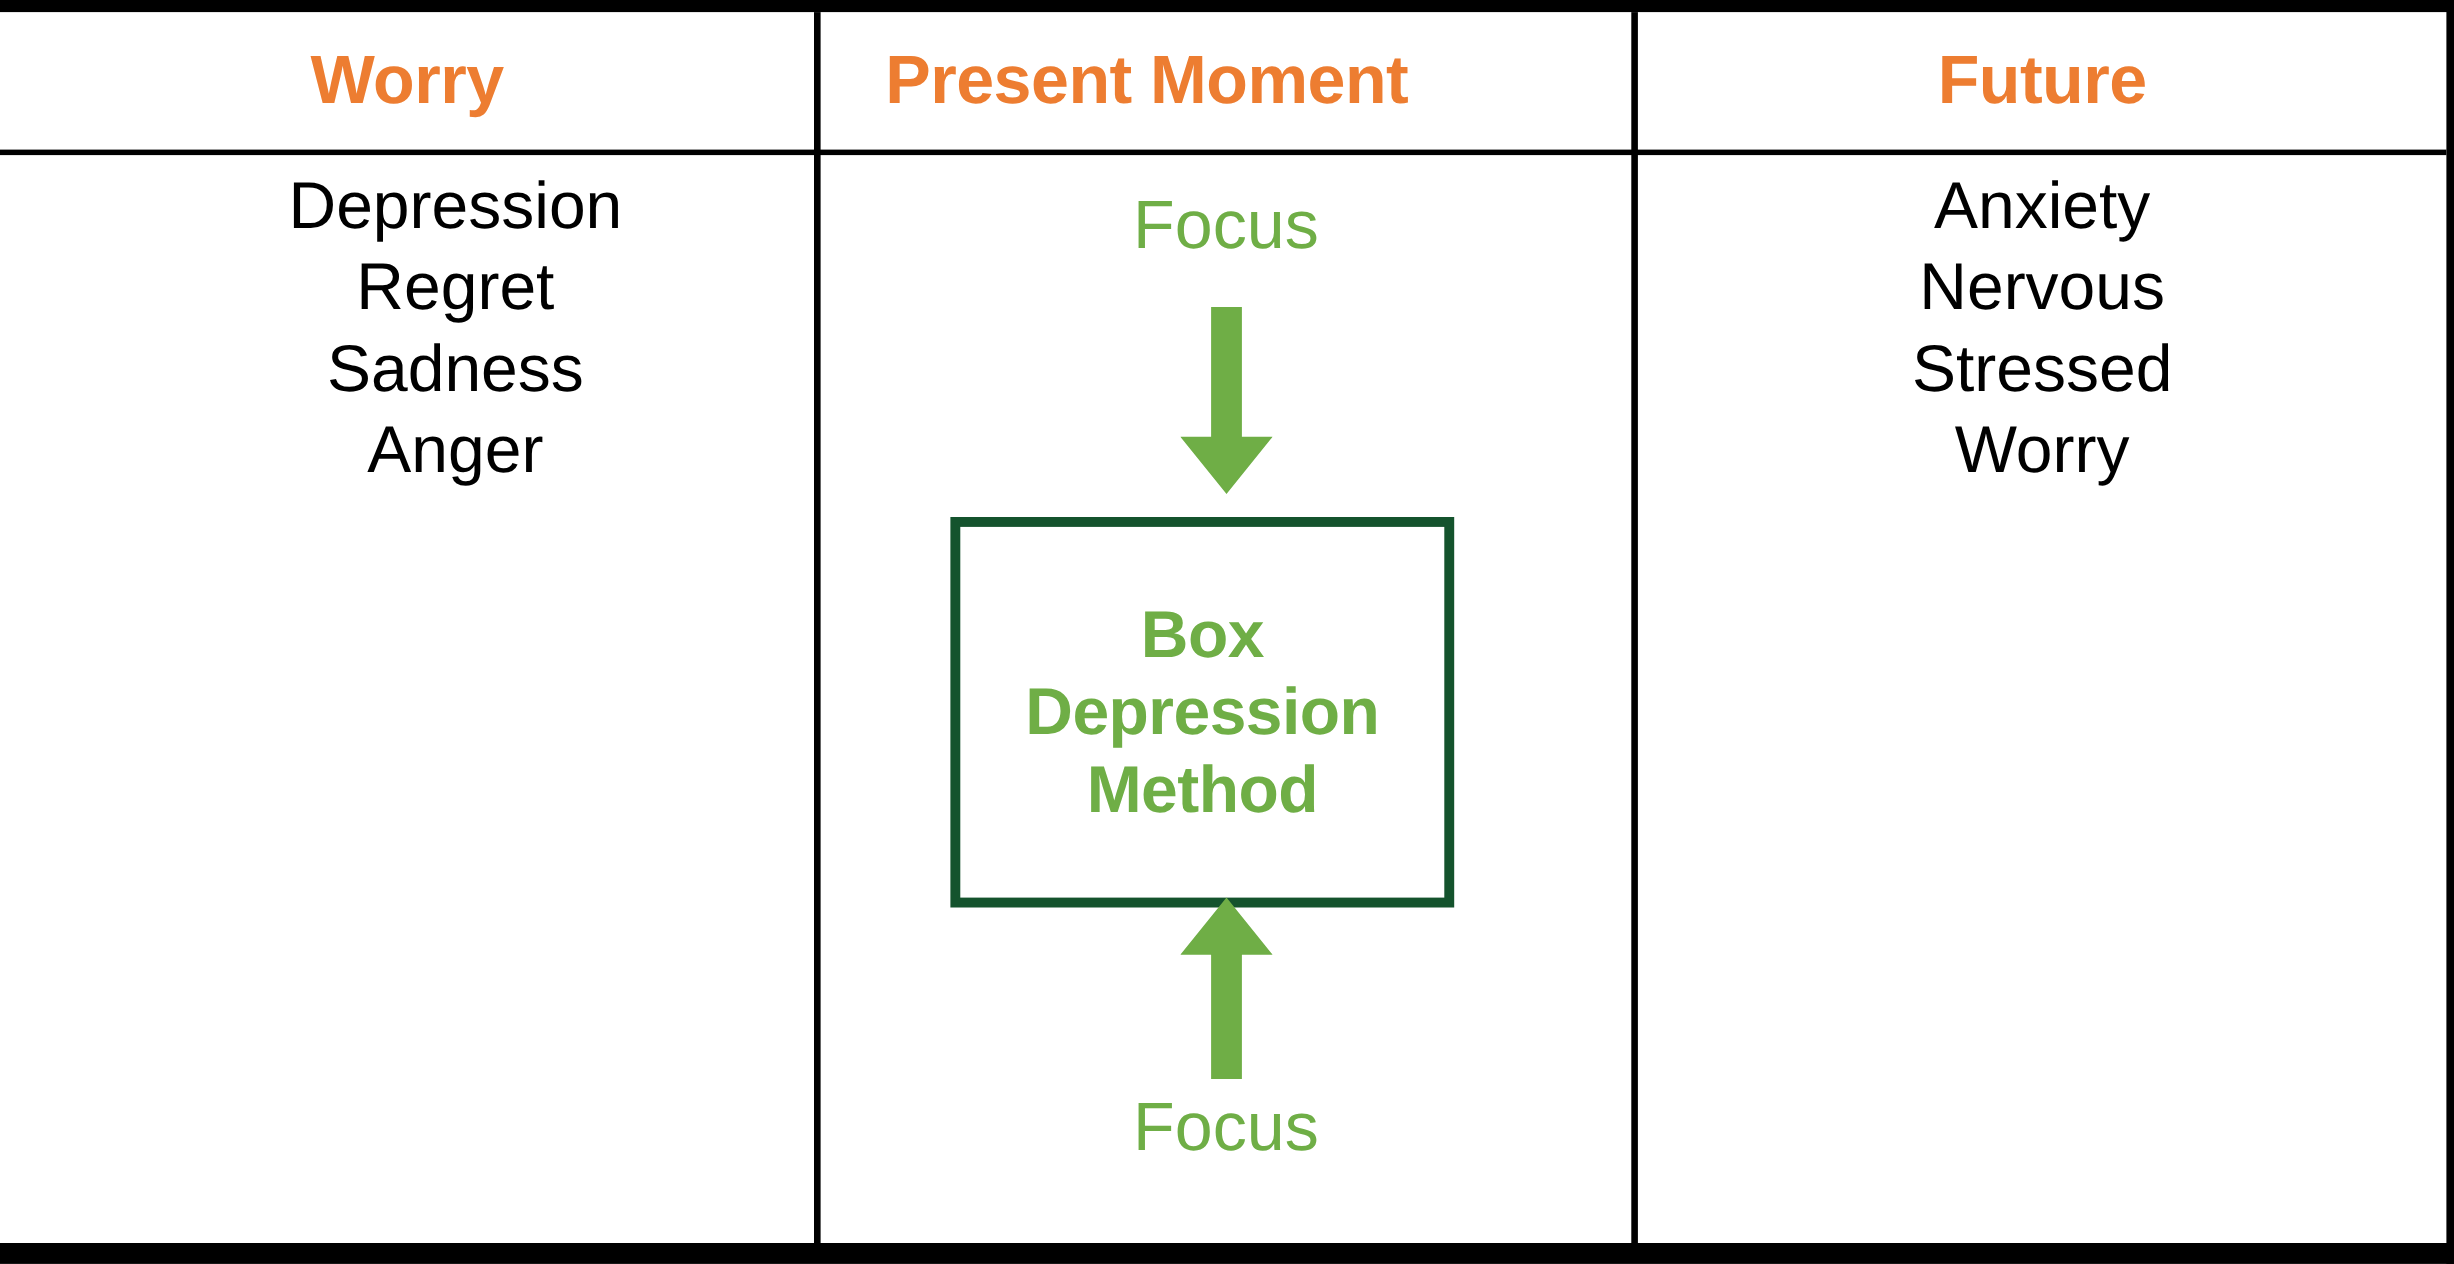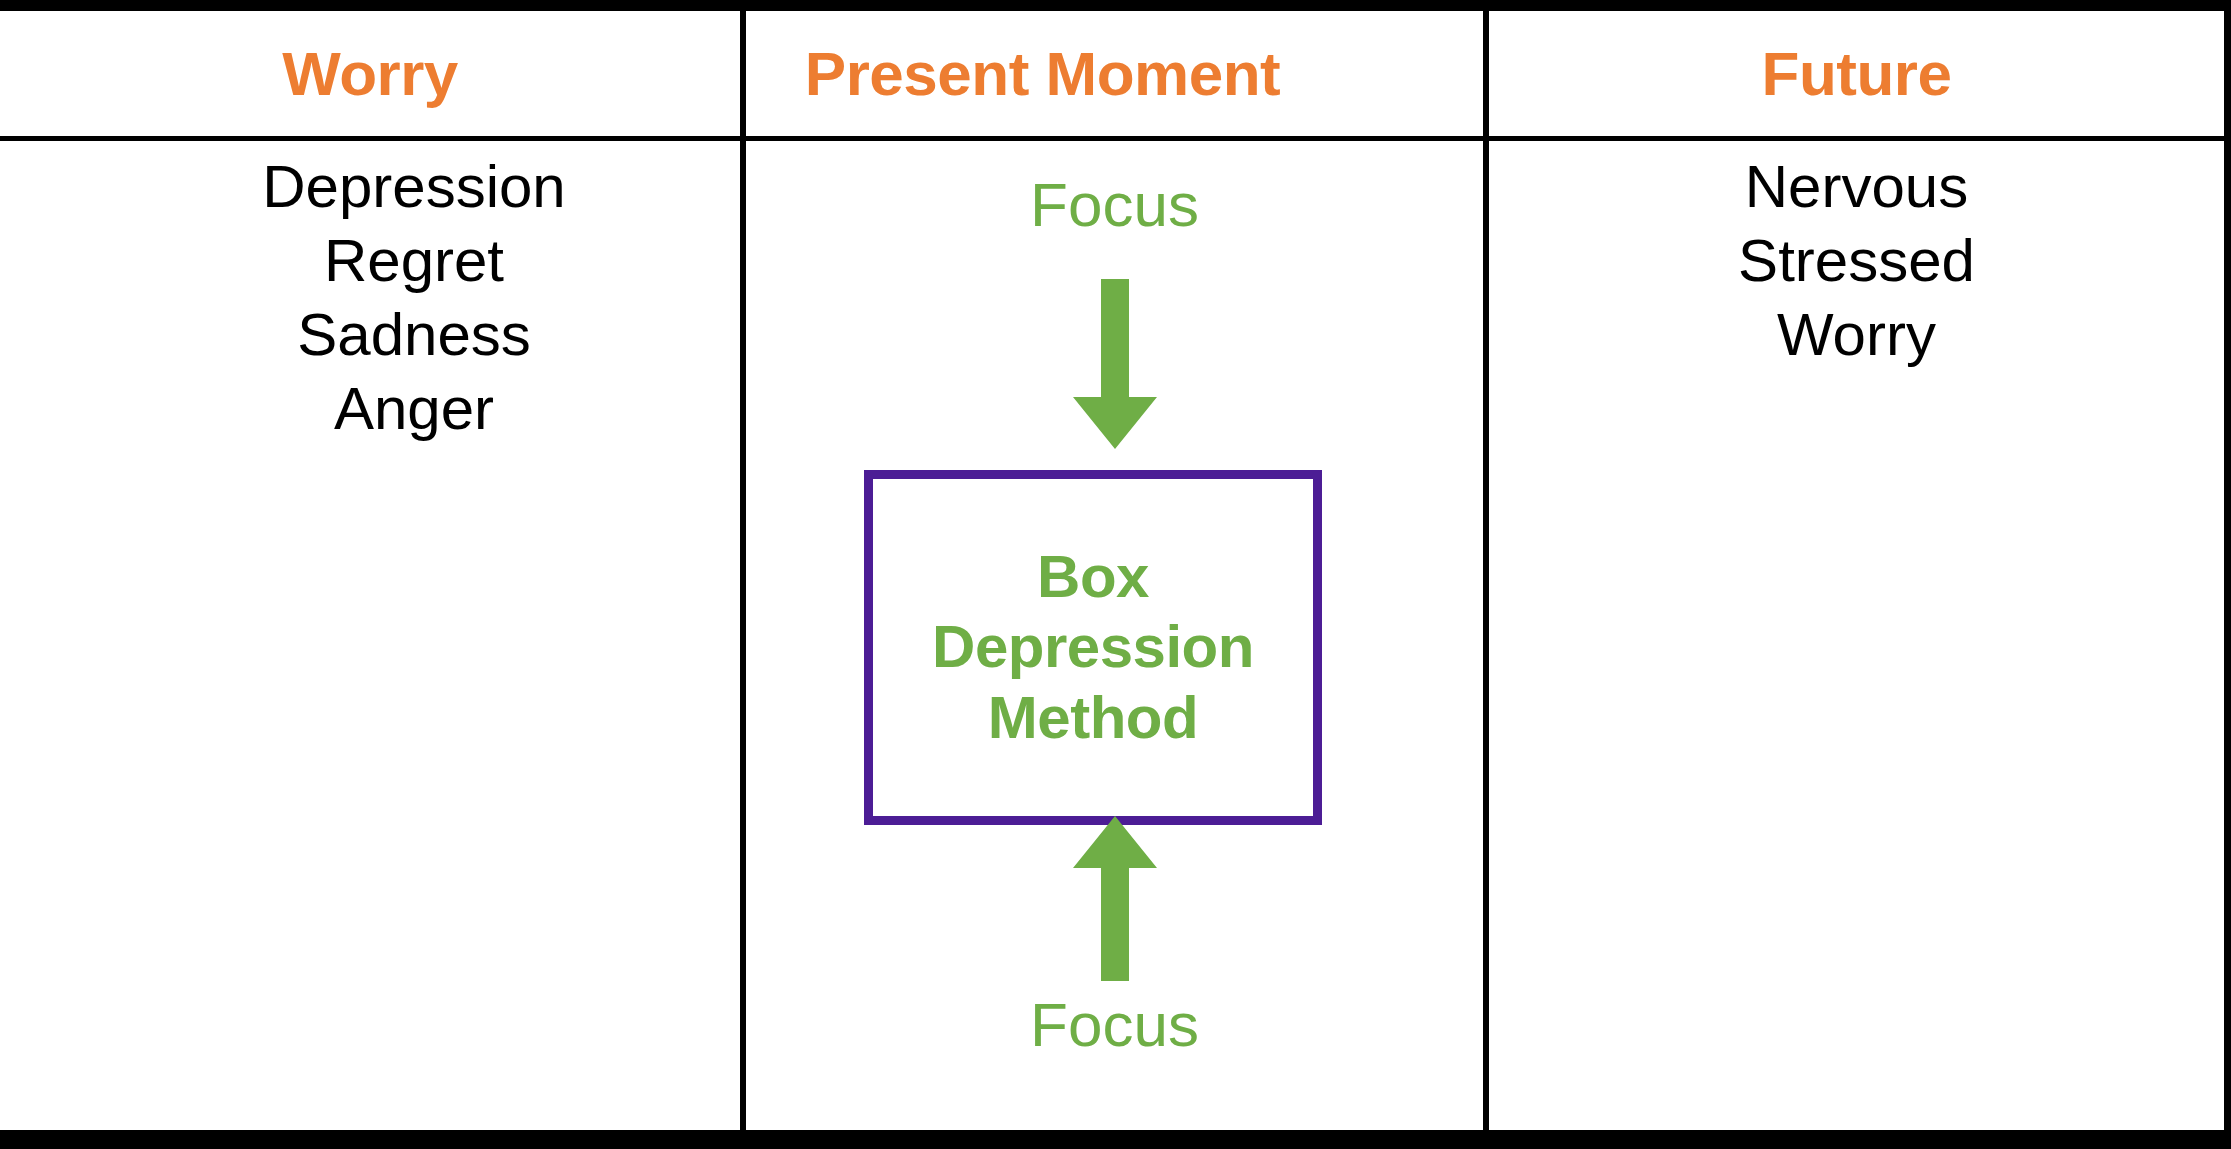--- a/index.html
+++ b/index.html
@@ -137,21 +137,21 @@
   .arrow-down { top: 138px; height: 170px; }
   .arrow-up   { top: 675px; height: 165px; }
 
   .breath-box {
     position: absolute;
     left: 118px;
     top: 329px;
     width: 458px;
     height: 355px;
     box-sizing: border-box;
-    border: 9px solid #4c1d95;
+    border: 9px solid #14532d;
     background: #ffffff;
     display: flex;
     flex-direction: column;
     align-items: center;
     justify-content: center;
   }
   .breath-box .bline {
     color: #6FAE46;
     font-weight: bold;
     font-size: 60px;
@@ -178,20 +178,21 @@
   <div class="header-cell hc-future">Future</div>
 
   <div class="word-list wl-past">
     <div class="word">Depression</div>
     <div class="word">Regret</div>
     <div class="word">Sadness</div>
     <div class="word">Anger</div>
   </div>
 
   <div class="word-list wl-future">
+    <div class="word">Anxiety</div>
     <div class="word">Nervous</div>
     <div class="word">Stressed</div>
     <div class="word">Worry</div>
   </div>
 
   <div class="center-col">
 
     <div class="focus-label focus-top">Focus</div>
 
     <svg class="arrow arrow-down" viewBox="0 0 84 170" preserveAspectRatio="none">

